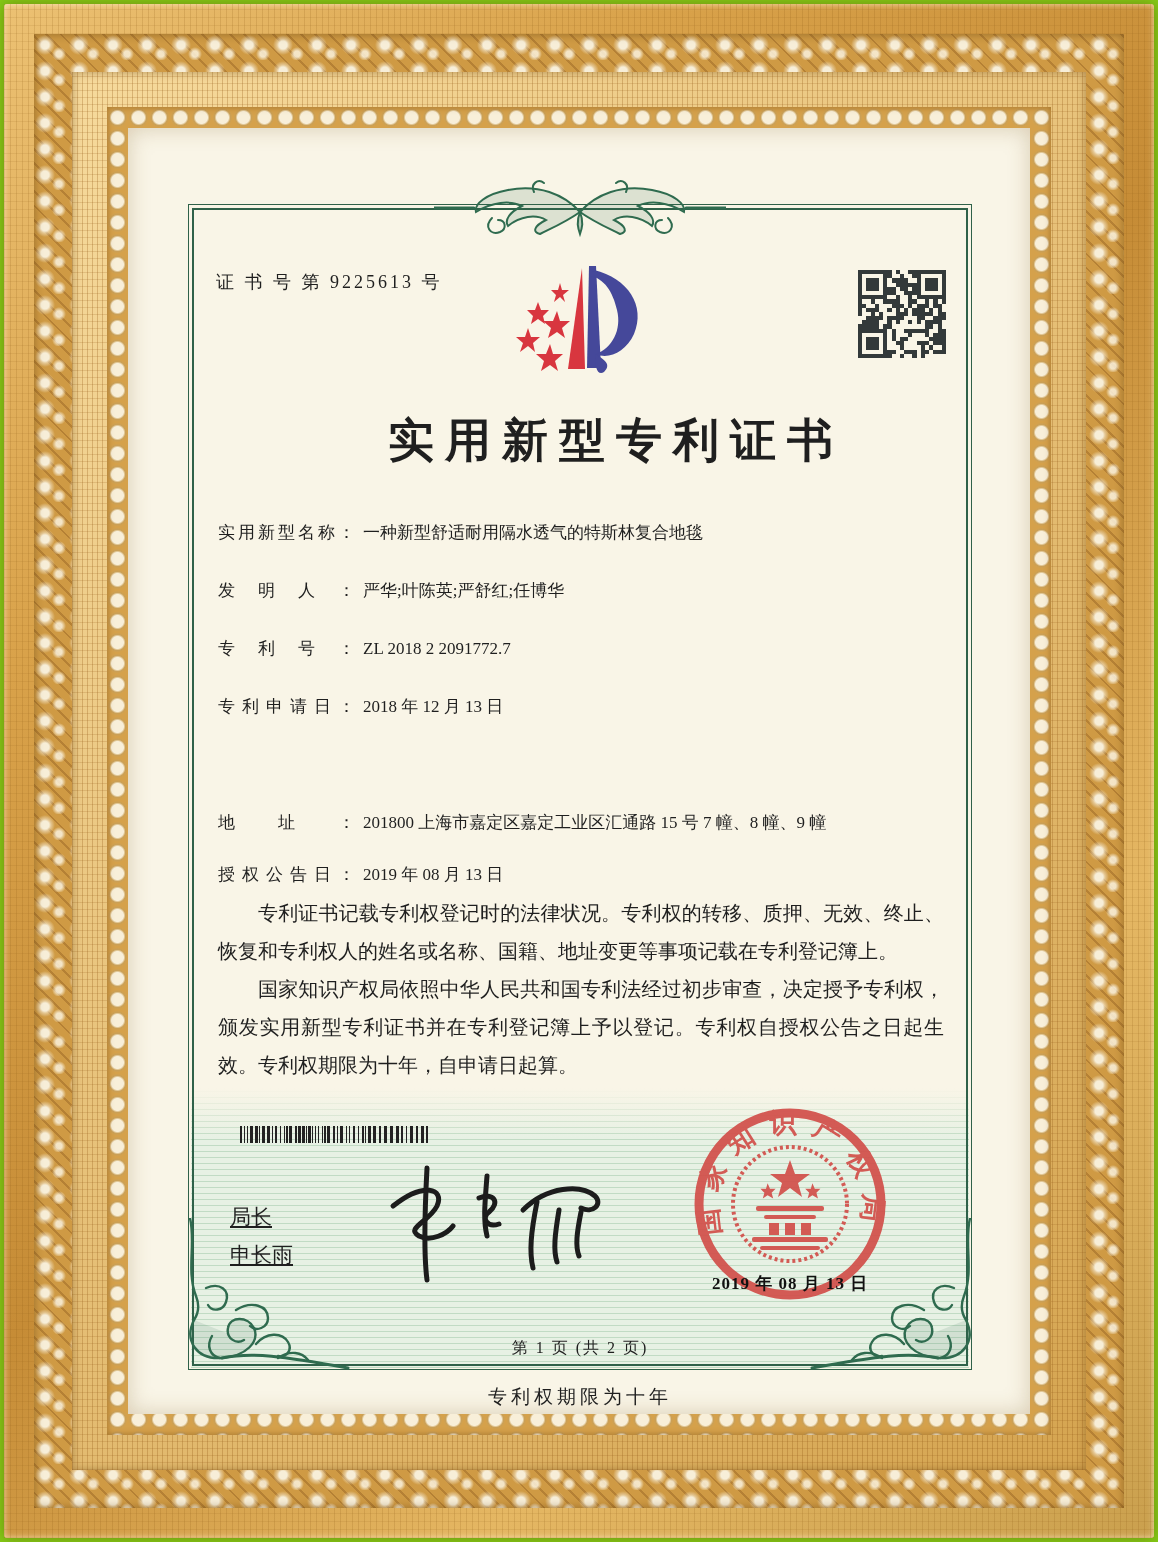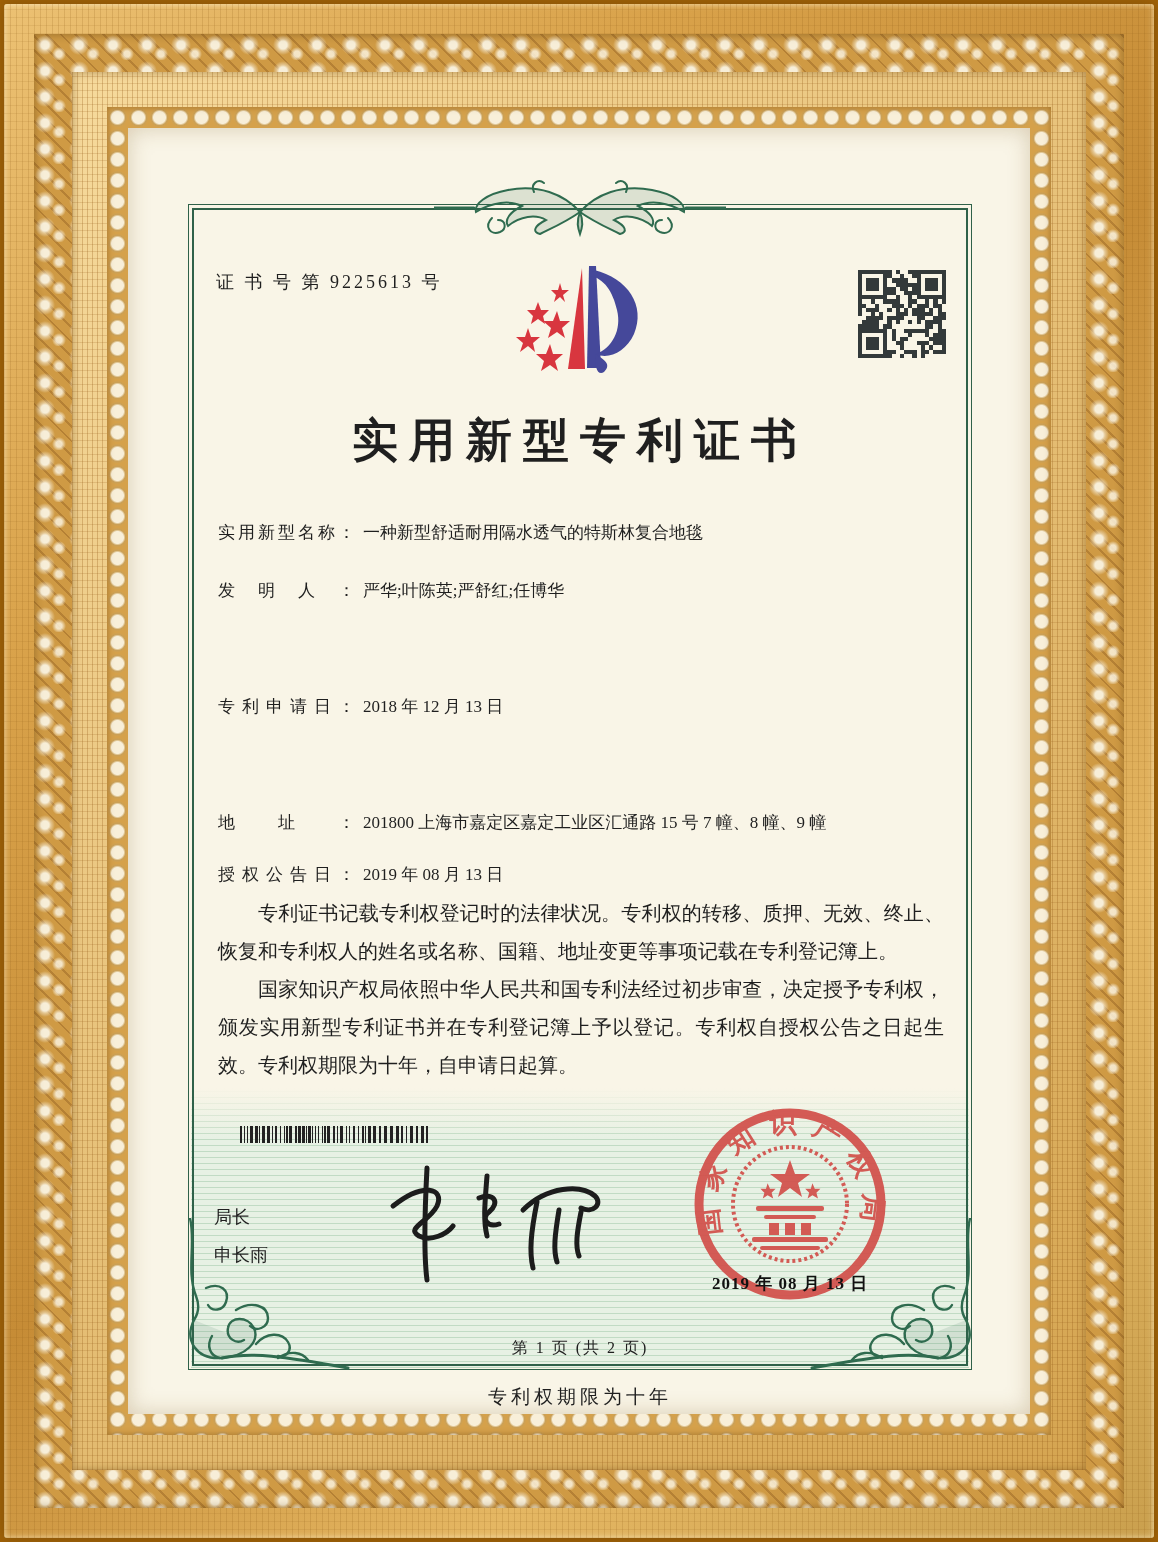--- a/index.html
+++ b/index.html
@@ -1,20 +1,20 @@
 <!DOCTYPE html>
 <html><head>
 <meta charset="utf-8">
 <style>
   :root{
     --gold-hi:#f2d08a; --gold-mid:#dfa94f; --gold-dk:#b07c2e;
     --paper:#f9f5e7; --green:#2f6149; --seal-red:#d2504b; --ink:#1f1f1f;
   }
   html,body{margin:0;padding:0;background:#ffffff;}
-  #page{position:relative;width:1158px;height:1542px;background:#a16207;overflow:hidden;
+  #page{position:relative;width:1158px;height:1542px;background:#84cc16;overflow:hidden;
         font-family:"Liberation Serif","DejaVu Serif",serif;color:var(--ink);}
   .abs{position:absolute;}
 
   
   .frame-a{inset:4px;border-radius:3px;
     background:linear-gradient(135deg,#ecc173 0%,#d9a24a 25%,#c68c36 50%,#e5b763 75%,#caa04e 100%);
     box-shadow:0 0 14px rgba(90,60,10,.45), inset 0 0 6px rgba(255,245,210,.8);}
   .frame-a::after{content:"";position:absolute;inset:0;
     background:repeating-linear-gradient(90deg,rgba(140,90,20,.18) 0 1px,transparent 1px 6px),
                repeating-linear-gradient(0deg,rgba(140,90,20,.12) 0 1px,transparent 1px 8px);}
@@ -44,31 +44,31 @@
       repeating-linear-gradient(0deg, rgba(147,192,157,.45) 0 1px, rgba(0,0,0,0) 1px 6px),
       #e7f1e4;}
 
   
   .gborder{left:188px;top:204px;width:782px;height:1164px;border:1px solid var(--green);}
   .gborder::after{content:"";position:absolute;inset:3px;border:2px solid var(--green);}
 
   
   .certno{left:216px;top:270px;font-size:18px;letter-spacing:3px;}
   .title{left:128px;top:410px;width:904px;text-align:center;font-size:46px;font-weight:bold;
-         letter-spacing:11px;}
+         letter-spacing:11px;padding-left:36px;}
   .frow{left:218px;width:745px;font-size:17px;line-height:30px;white-space:nowrap;}
   .flabel{display:inline-block;width:137px;text-align:justify;text-align-last:justify;
           vertical-align:top;}
   .fvalue{display:inline-block;margin-left:8px;vertical-align:top;}
   .wrapval{white-space:normal;width:560px;}
   .grant2{position:absolute;left:362px;top:0;white-space:nowrap;}
   .paras{left:218px;top:894px;width:726px;font-size:20px;line-height:38px;}
   .paras p{margin:0;text-indent:2em;text-align:justify;}
-  .officer{left:214px;top:1198px;font-family:"Liberation Sans","DejaVu Sans",sans-serif;
-           font-size:18px;line-height:38px;}
+  .officer{left:230px;top:1198px;font-family:"Liberation Sans","DejaVu Sans",sans-serif;
+           font-size:21px;line-height:38px;text-decoration:underline;}
   .pagenote{left:128px;top:1338px;width:904px;text-align:center;font-size:16px;letter-spacing:2px;}
   .backnote{left:128px;top:1384px;width:904px;text-align:center;font-size:19px;letter-spacing:4px;}
 
   
   .barcode{left:240px;top:1126px;width:234px;height:17px;display:flex;align-items:stretch;}
   .barcode span{display:block;background:#222;}
 
   
   .qr{left:858px;top:270px;width:88px;height:88px;}
   .qgrid{display:grid;grid-template-columns:repeat(21,1fr);grid-template-rows:repeat(21,1fr);
@@ -604,20 +604,23 @@
   </div>
 
   <div class="abs title">实用新型专利证书</div>
 
   <div class="abs frow" style="top:518px">
     <span class="flabel">实用新型名称：</span><span class="fvalue">一种新型舒适耐用隔水透气的特斯林复合地毯</span>
   </div>
   <div class="abs frow" style="top:576px">
     <span class="flabel">发明人：</span><span class="fvalue">严华;叶陈英;严舒红;任博华</span>
   </div>
+  <div class="abs frow" style="top:634px">
+    <span class="flabel">专利号：</span><span class="fvalue">ZL 2018 2 2091772.7</span>
+  </div>
   <div class="abs frow" style="top:692px">
     <span class="flabel">专利申请日：</span><span class="fvalue">2018 年 12 月 13 日</span>
   </div>
   <div class="abs frow" style="top:808px">
     <span class="flabel">地址：</span><span class="fvalue wrapval">201800 上海市嘉定区嘉定工业区汇通路 15 号 7 幢、8 幢、9 幢</span>
   </div>
   <div class="abs frow" style="top:860px">
     <span class="flabel">授权公告日：</span><span class="fvalue">2019 年 08 月 13 日</span>
   </div>
 

